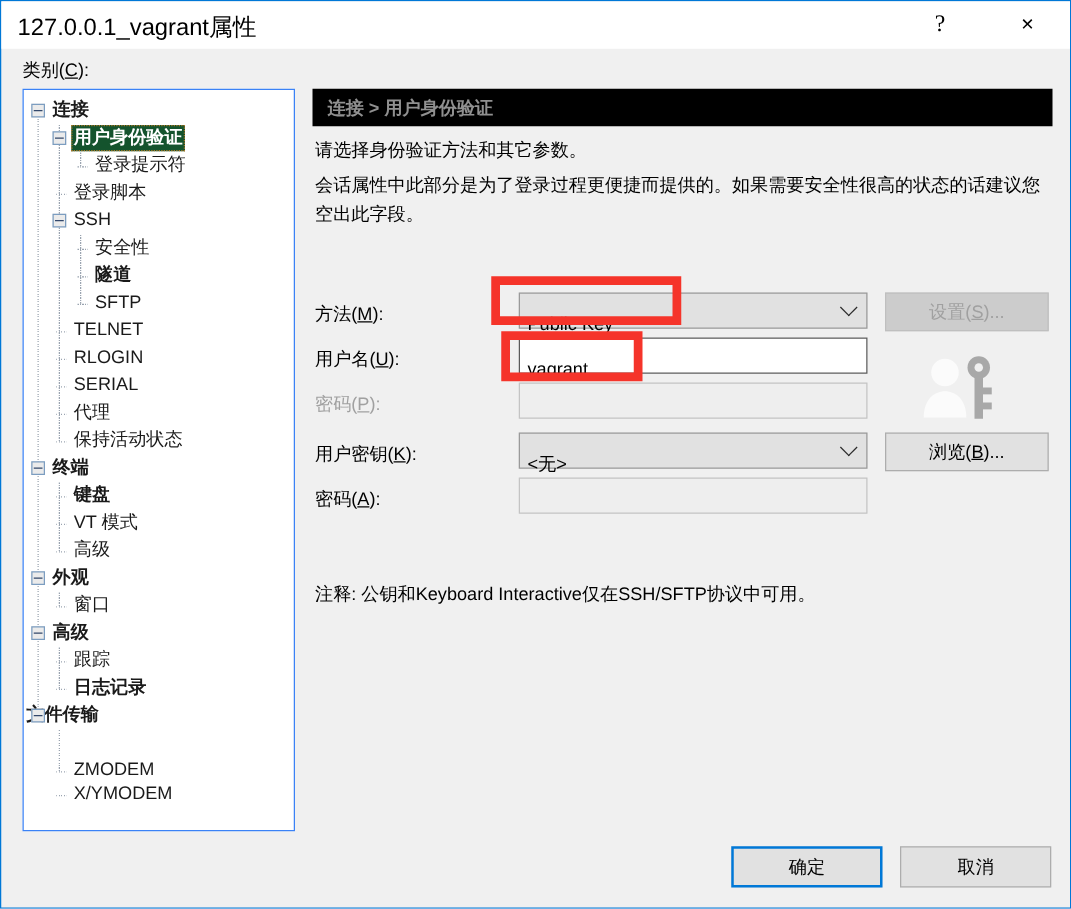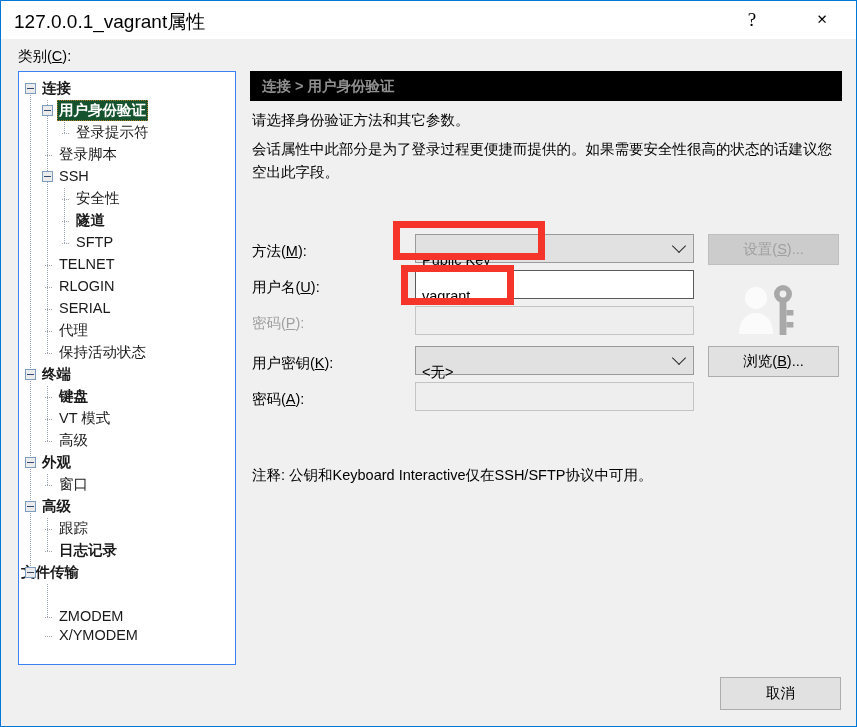--- a/index.html
+++ b/index.html
@@ -393,18 +393,19 @@
     <path d="M3 50 C3 36 11 29 20 29 C29 29 37 36 37 50 Z" fill="#fbfbfb"></path>
     <circle cx="47" cy="10" r="9" fill="#a8a8a8"></circle>
     <circle cx="47" cy="10" r="3.4" fill="#f0f0f0"></circle>
     <rect x="43.6" y="17" width="6.8" height="34" fill="#a8a8a8"></rect>
     <rect x="50.4" y="26" width="7" height="5.5" fill="#a8a8a8"></rect>
     <rect x="50.4" y="38" width="7" height="5.5" fill="#a8a8a8"></rect>
   </svg>
 
   <div id="note-text">注释: 公钥和Keyboard Interactive仅在SSH/SFTP协议中可用。</div>
 
+  <button class="pushbutton default" style="left:584px; top:676px; width:121px; height:33px;">确定</button>
   <button class="pushbutton" style="left:719px; top:676px; width:121px; height:33px;">取消</button>
 
   <div class="annot-rect" id="annot-0" style="left: 392px; top: 220px; width: 152px; height: 39px; border-color: rgb(245, 52, 42);"></div>
   <div class="annot-rect" id="annot-1" style="left: 400px; top: 264px; width: 113px; height: 40px; border-color: rgb(245, 52, 42);"></div>
 
 </div>
 
 </body></html>

